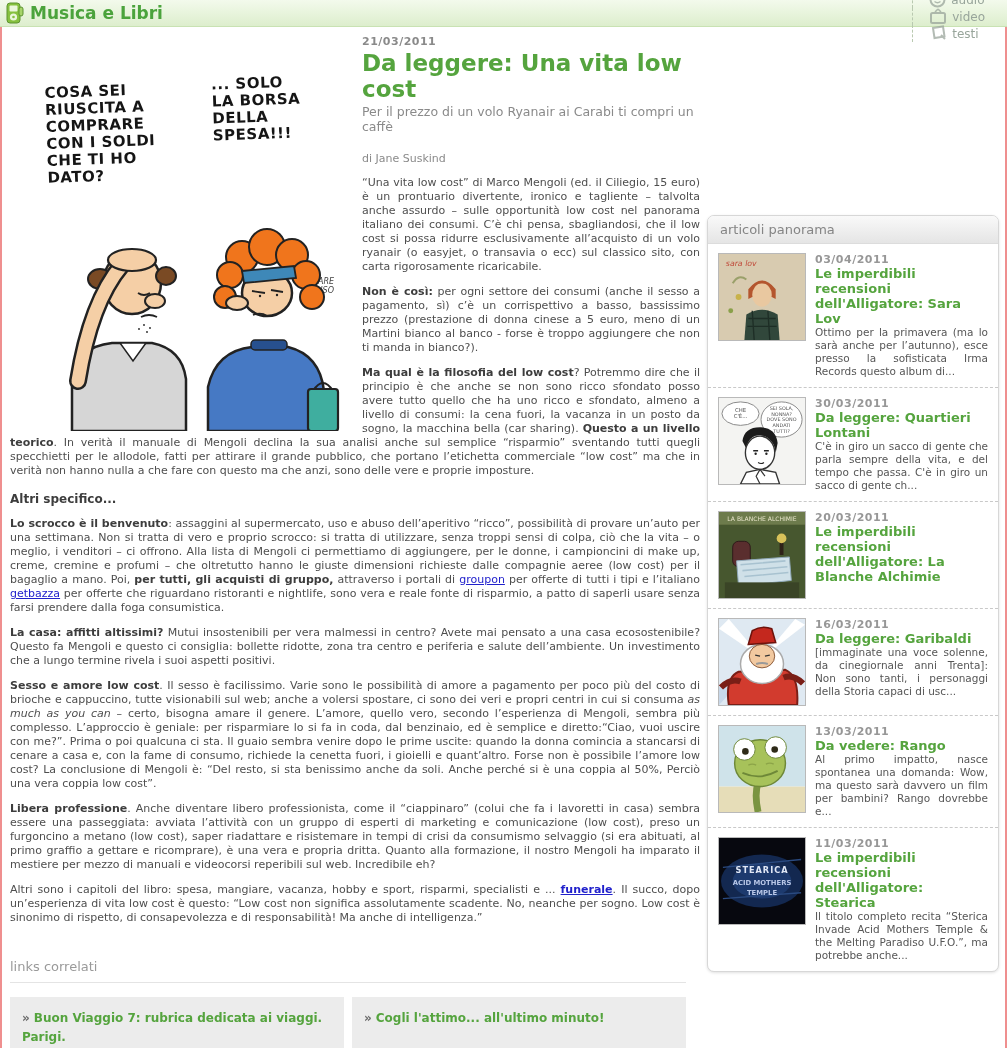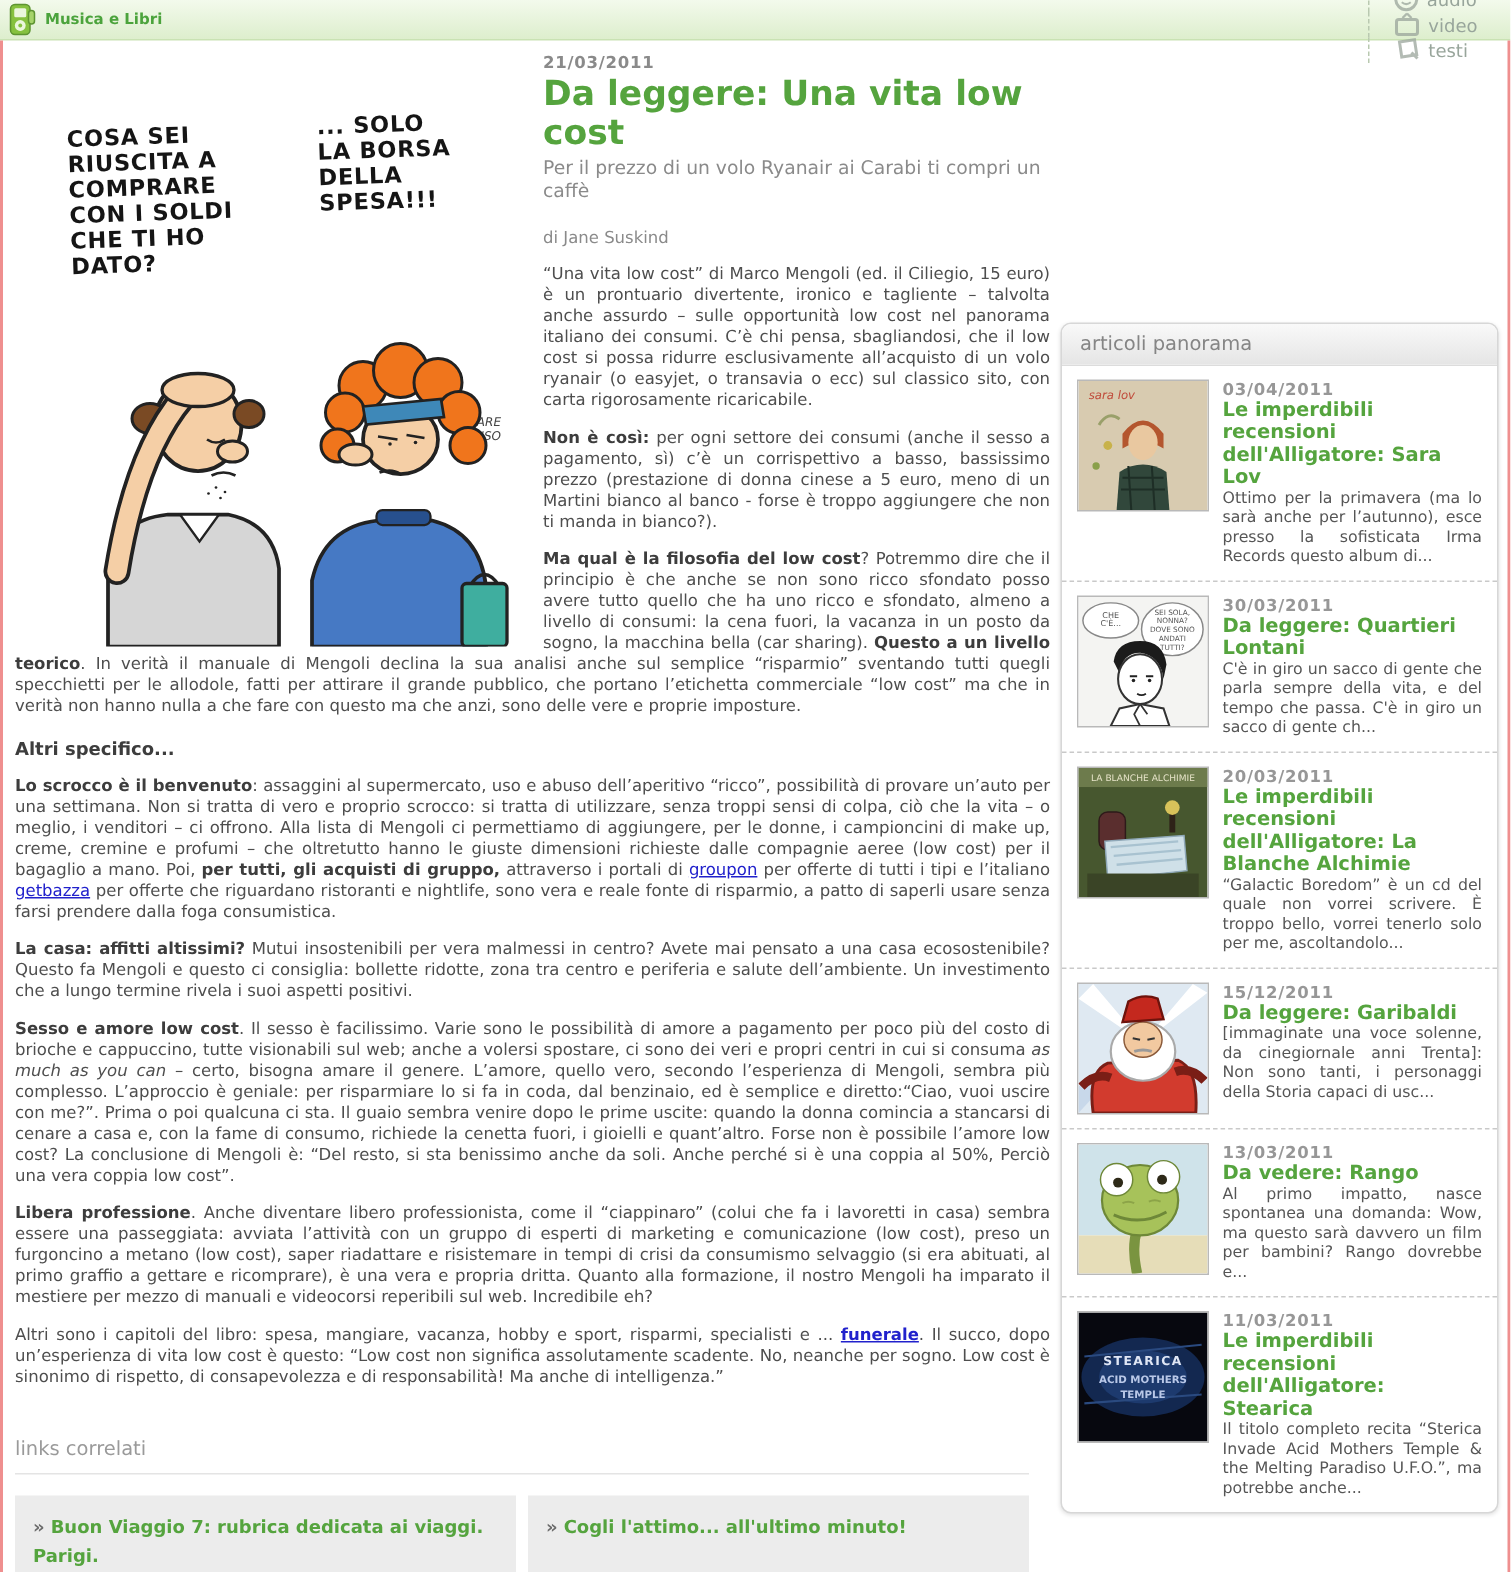--- a/index.html
+++ b/index.html
@@ -4,21 +4,21 @@
 <style>
   * { box-sizing: border-box; margin: 0; padding: 0; }
   html,body { width:1007px; height:1048px; background:#fff; overflow:hidden;
               font-family:"DejaVu Sans", sans-serif; }
 
   
   .topbar { height:27px; display:flex; align-items:center; justify-content:space-between;
             background:linear-gradient(#f3faec,#ddeecd); border-bottom:1px solid #c9e2b3; padding:0 6px; }
   .brand { display:flex; align-items:center; gap:6px; }
   .logo-icon { width:18px; height:22px; display:inline-block; }
-  .section-title { color:#4ba33c; font-weight:bold; font-size:10px; cursor:pointer; }
+  .section-title { color:#4ba33c; font-weight:bold; font-size:17px; cursor:pointer; }
   .topnav { display:flex; align-items:stretch; height:44px;flex-direction:column; }
   .topnav-item { display:flex; align-items:center; gap:5px; padding:0 16px;
                  border-left:1px dashed #b9c9b0; color:#98a59b; font-size:12px; cursor:pointer; }
   .topnav-sep { border-left:1px dashed #b9c9b0; width:44px; }
   .topnav-item svg { opacity:.75; }
 
   
   .content { position:relative; min-height:987px;
              border-left:2px solid #ef8f8f; border-right:2px solid #ef8f8f; border-bottom:2px solid #ef8f8f;
              padding:8px 0 14px 8px; }
@@ -269,41 +269,40 @@
         <rect x="14" y="30" width="18" height="26" rx="6" fill="#5a2e2e" stroke="#2e1a1a"></rect>
         <path d="M18 50 L72 46 L74 70 L20 76 Z" fill="#cfe0e8" stroke="#8fa8b8"></path>
         <path d="M22 54 L68 50 M24 60 L70 56 M26 66 L71 62" stroke="#a8c2d0" stroke-width="1.6"></path>
         <rect x="62" y="30" width="4" height="14" fill="#2e2218"></rect>
         <circle cx="64" cy="27" r="5" fill="#d8c25a"></circle>
         <rect x="6" y="72" width="76" height="16" fill="#3a4426"></rect>
       </svg>
       <div class="sb-text">
         <div class="sb-date">20/03/2011</div>
         <div class="sb-title">Le imperdibili recensioni dell'Alligatore: La Blanche Alchimie</div>
-        <div class="sb-excerpt">“Galactic Boredom” è un cd del quale non vorrei scrivere. È troppo bello, vorrei tenerlo solo per me, ascoltandolo...</div>
       </div>
     </div>
 
     <div class="sb-entry">
       <svg class="thumb" viewBox="0 0 88 88">
         <rect width="88" height="88" fill="#dfe9f2"></rect>
         <polygon points="44,40 0,10 10,0 44,40" fill="#fff"></polygon>
         <polygon points="44,40 88,6 78,0 44,40" fill="#fff"></polygon>
         <polygon points="44,40 0,70 0,88 44,40" fill="#c8d8ea"></polygon>
         <path d="M10 88 Q6 60 20 54 L68 52 Q82 58 80 88 Z" fill="#d23b2e" stroke="#7a1e16" stroke-width="2"></path>
         <ellipse cx="44" cy="46" rx="22" ry="20" fill="#fff" stroke="#aaa" stroke-width="1.5"></ellipse>
         <ellipse cx="44" cy="38" rx="13" ry="12" fill="#f2c9a0" stroke="#8a5a3a"></ellipse>
         <path d="M37 37 L42 38 M47 38 L52 37" stroke="#333" stroke-width="1.3"></path>
         <path d="M38 46 Q44 44 50 46" stroke="#999" stroke-width="2" fill="none"></path>
         <path d="M30 26 L58 24 L54 10 Q44 6 34 12 Z" fill="#c42а1e"></path>
         <path d="M30 26 L58 24 L54 10 Q44 6 34 12 Z" fill="#c4281e" stroke="#6e130c" stroke-width="1.6"></path>
         <path d="M2 70 Q12 60 22 64 M86 66 Q76 56 66 60" stroke="#7a1e16" stroke-width="6" fill="none"></path>
       </svg>
       <div class="sb-text">
-        <div class="sb-date">15/12/2011</div>
+        <div class="sb-date">16/03/2011</div>
         <div class="sb-title">Da leggere: Garibaldi</div>
         <div class="sb-excerpt">[immaginate una voce solenne, da cinegiornale anni Trenta]: Non sono tanti, i personaggi della Storia capaci di usc...</div>
       </div>
     </div>
 
     <div class="sb-entry">
       <svg class="thumb" viewBox="0 0 88 88">
         <rect width="88" height="62" fill="#cfe3ea"></rect>
         <rect y="62" width="88" height="26" fill="#e6ddb8"></rect>
         <path d="M40 88 Q36 70 40 58" stroke="#7a9440" stroke-width="7" fill="none"></path>

